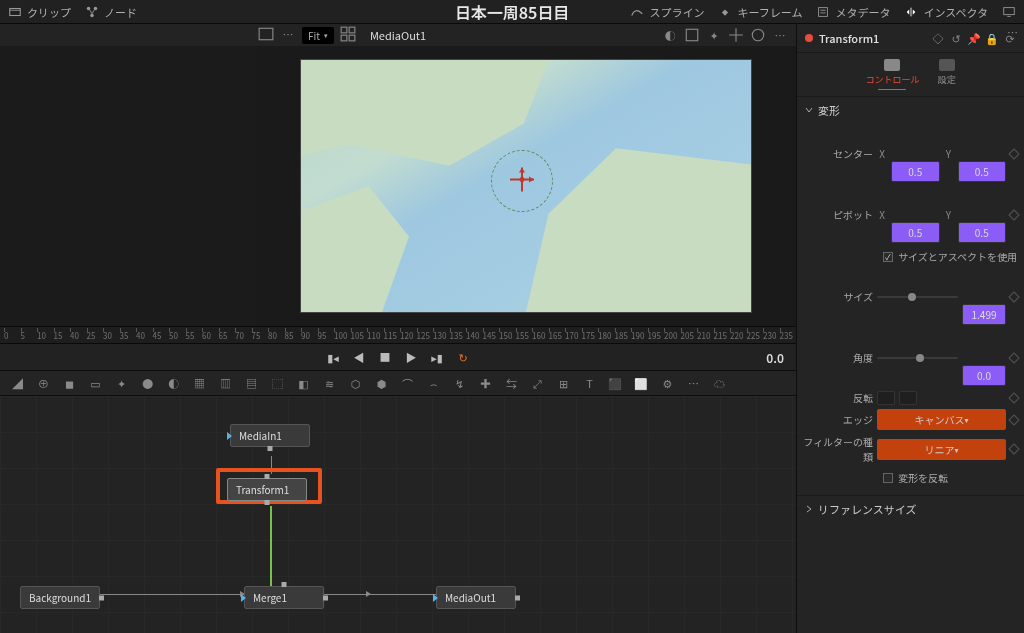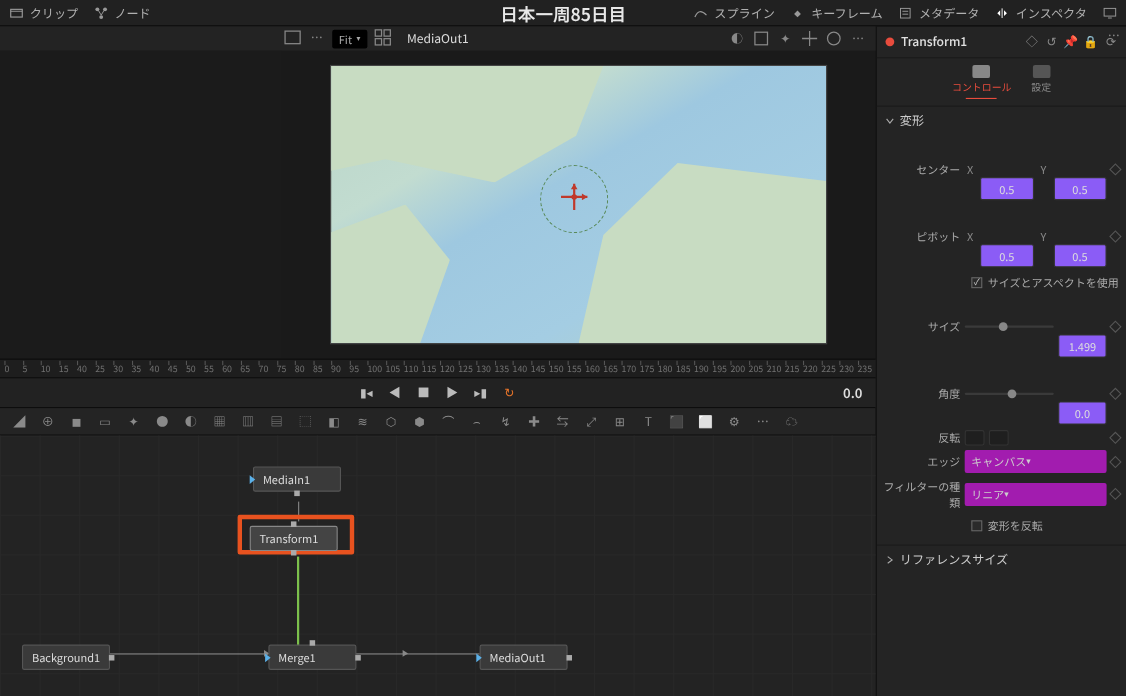--- a/index.html
+++ b/index.html
@@ -63,21 +63,21 @@
   .insp-label { width: 70px; text-align: right; color: #aaa; font-size: 10px; }
   .insp-xy { width: 10px; text-align: center; color: #888; font-size: 10px; }
   .insp-input { flex: 1; background: #8b5cf6; color: #ddd; text-align: center; padding: 2px 0; border-radius: 2px; font-size: 10px; border: 1px solid #333; margin-top: 36px; }
   .insp-diamond { width: 8px; height: 8px; transform: rotate(45deg); border: 1px solid #555; }
   .insp-slider { flex: 1; height: 2px; background: #3a3a3a; position: relative; border-radius: 1px; }
   .insp-slider-thumb { position: absolute; top: -3px; width: 8px; height: 8px; background: #888; border-radius: 50%; }
   .insp-check-row { display: flex; align-items: center; gap: 5px; padding: 2px 0 4px 80px; }
   .insp-checkbox { width: 10px; height: 10px; border: 1px solid #666; background: #2a2a2a; display: inline-flex; align-items: center; justify-content: center; }
   .insp-checkbox.checked::after { content: "✓"; font-size: 8px; color: #ccc; }
   .insp-check-label { color: #aaa; font-size: 10px; }
-  .insp-select { flex: 1; background: #a21caf; color: #ccc; padding: 3px 6px; border-radius: 2px; font-size: 10px; display: flex; align-items: center; justify-content: flex-start; }
+  .insp-select { flex: 1; background: #c2410c; color: #ccc; padding: 3px 6px; border-radius: 2px; font-size: 10px; display: flex; align-items: center; justify-content: center; }
   .insp-flip { display: flex; gap: 4px; }
   .insp-flip-btn { width: 18px; height: 14px; background: #1f1f1f; border: 1px solid #333; border-radius: 2px; }
   
   
   .ruler { height: 18px; background: #1e1e1e; border-top: 1px solid #0a0a0a; border-bottom: 1px solid #0a0a0a; display: flex; align-items: center; overflow: hidden; position: relative; padding-left: 4px;}
   .ruler-tick { flex: 0 0 auto; width: 16.5px; color: #707070; font-size: 8px; text-align: left; position: relative; }
   .ruler-tick::before { content:""; position:absolute; left:0; top:-2px; width:1px; height:4px; background:#555;}
   
   
   .transport { height: 26px; background: #222; display: flex; align-items: center; position: relative; }

